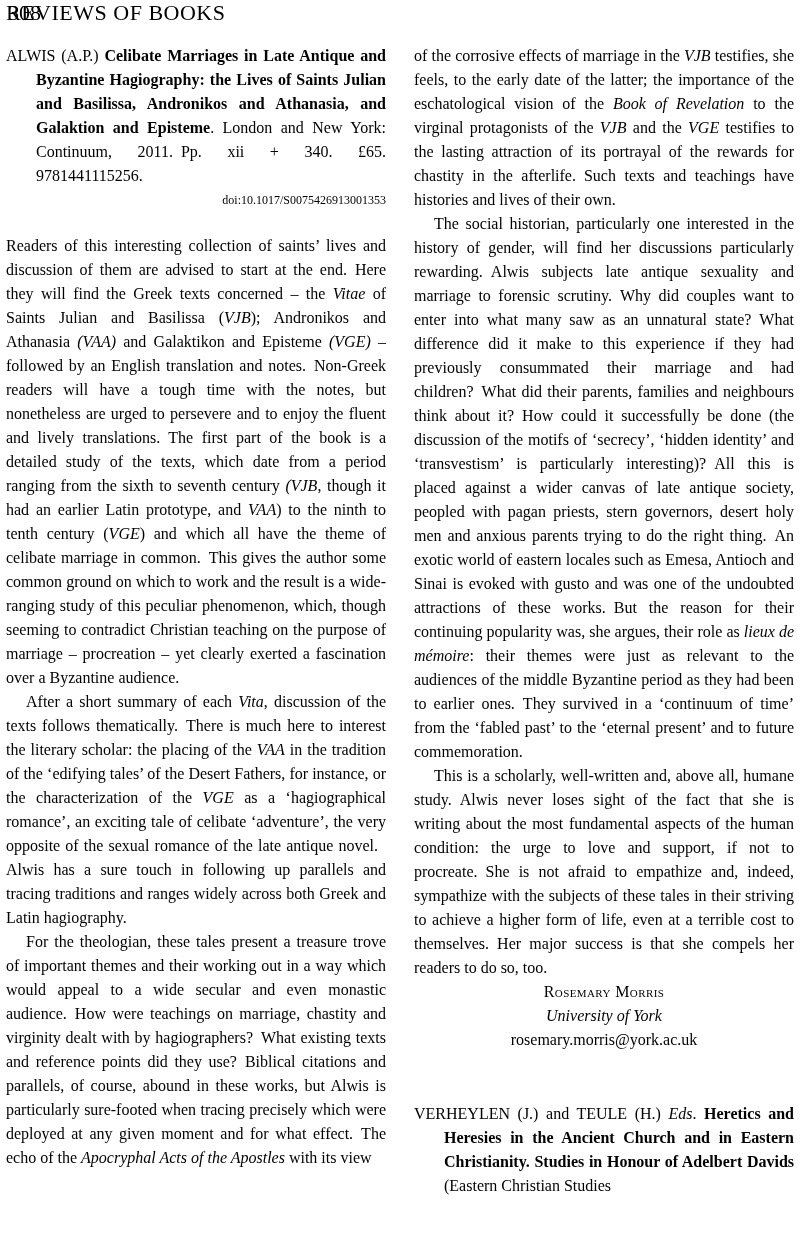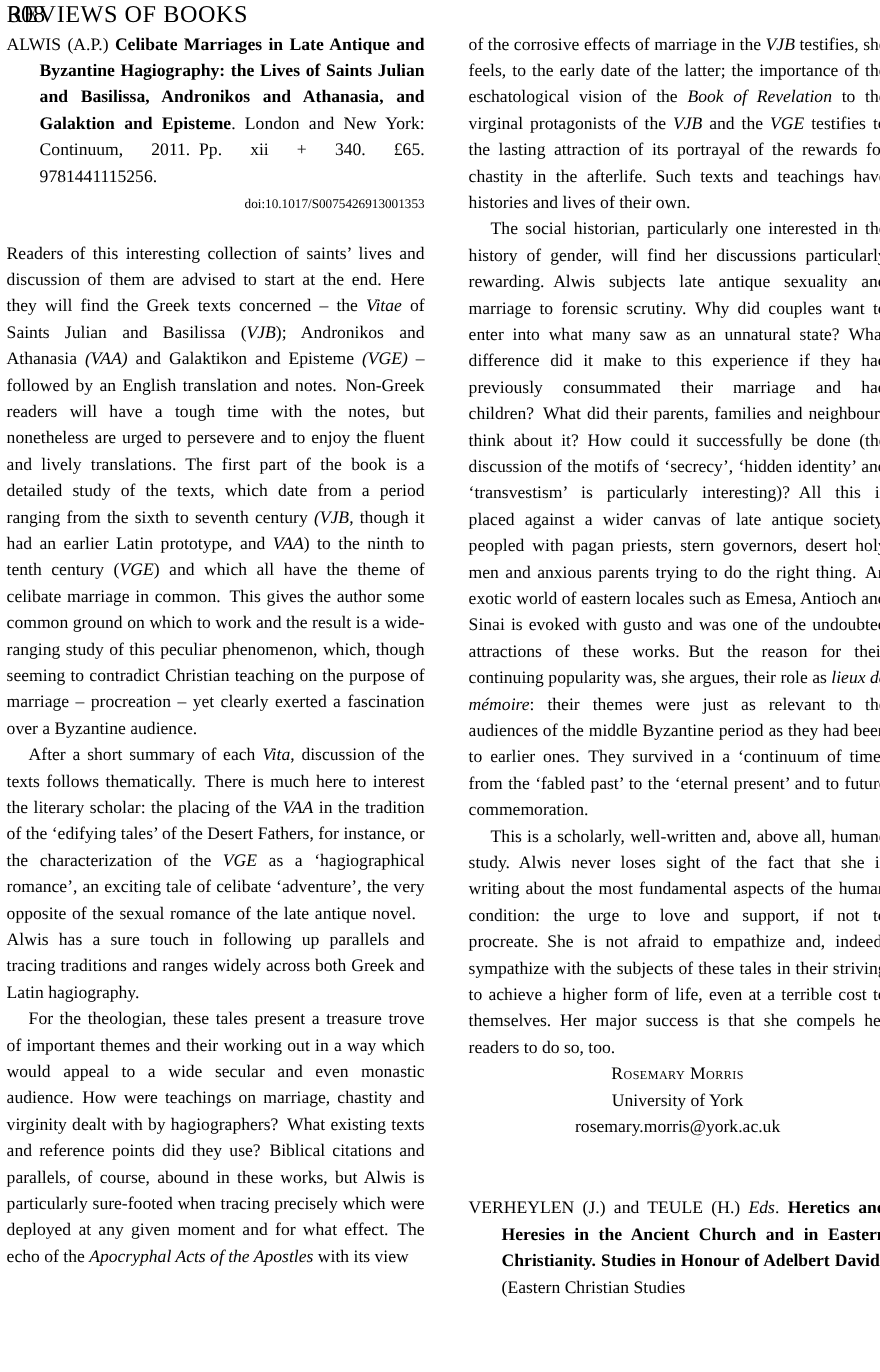--- a/index.html
+++ b/index.html
@@ -25,22 +25,22 @@
     top: 0;
   }
   .running-title {
     display: block;
     text-align: left;
     letter-spacing: 0.5px;
   }
 
   .columns {
     display: flex;
-    gap: 40px;
-    margin-top: 5px;
+    gap: 28px;
+    margin-top: 20px;
   }
   .col {
     flex: 0 0 380px;
     width: 380px;
     font-size: 16px;
     line-height: 24px;
     text-align: justify;
   }
 
   .citation {
@@ -57,21 +57,21 @@
     line-height: 15px;
     text-align: right;
   }
 
   .para { margin: 0; }
   .para.first { margin-top: 26px; }
   .para.indent { text-indent: 20px; }
 
   .sig { text-align: center; }
   .sig-name { font-variant: small-caps; letter-spacing: 0.4px; }
-  .sig-affil { }
+  .sig-affil { font-style: italic; }
 
   .citation.second { margin-top: 50px; }
 </style>
 </head>
 <body>
 
 <div class="page">
 
   <div class="page-head">
     <span class="page-num">308</span>

